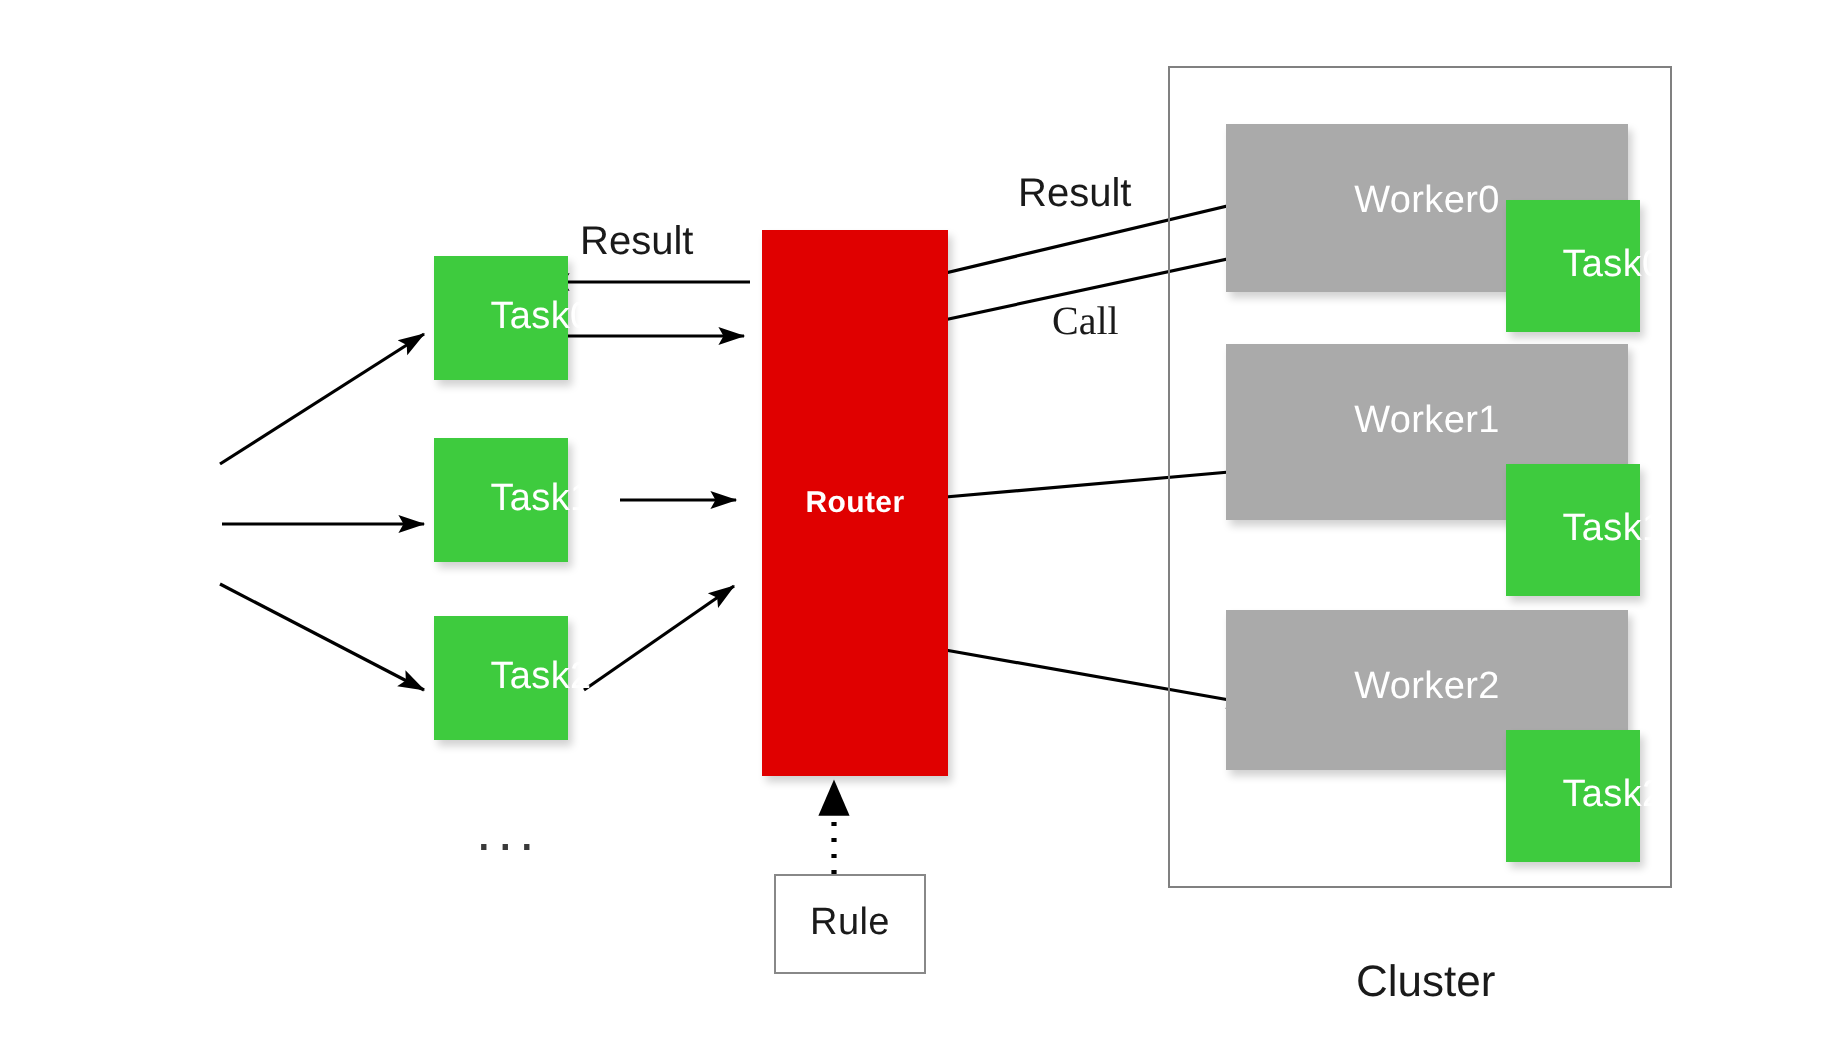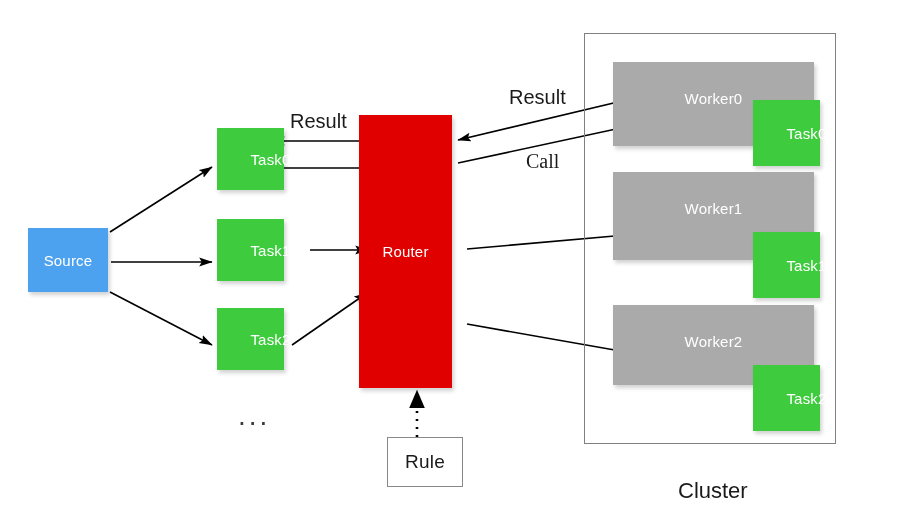--- a/index.html
+++ b/index.html
@@ -26,21 +26,21 @@
     height: 528px;
     pointer-events: none;
   }
   .node {
     position: absolute;
     box-sizing: border-box;
     display: flex;
     align-items: center;
     justify-content: center;
     color: #ffffff;
-    font-size: 15px;
+    font-size: 19px;
     letter-spacing: 0.2px;
     box-shadow: 2px 3px 4px rgba(0,0,0,0.18);
   }
   .node-source {
     background: #4da2f0;
   }
   .node-task {
     background: #3ecb3e;
     padding-left: 40px;
   }
@@ -122,35 +122,32 @@
       <line x1="467" y1="249" x2="626" y2="235" marker-end="url(#ah)"></line>
 
       <line x1="467" y1="324" x2="626" y2="352" marker-end="url(#ah)"></line>
 
       <line x1="417" y1="437" x2="417" y2="391" stroke-dasharray="2 6" stroke-width="2.6" marker-end="url(#ahb)"></line>
     </g>
   </svg>
 
   <div class="cluster-box" style="left:584px; top:33px; width:252px; height:411px;"></div>
 
-  <div class="node node-source" style="left:28px; top:228px; width:80px; height:64px;">
-    <span>Source</span>
-  </div>
 
   <div class="node node-task" style="left:217px; top:128px; width:67px; height:62px;">
     <span>Task0</span>
   </div>
   <div class="node node-task" style="left:217px; top:219px; width:67px; height:62px;">
     <span>Task1</span>
   </div>
   <div class="node node-task" style="left:217px; top:308px; width:67px; height:62px;">
     <span>Task2</span>
   </div>
 
-  <div class="node node-router" style="left:359px; top:115px; width:93px; height:273px;">
+  <div class="node node-router" style="left:381px; top:115px; width:93px; height:273px;font-weight:bold;">
     <span>Router</span>
   </div>
 
   <div class="node node-rule" style="left:387px; top:437px; width:76px; height:50px;">
     <span>Rule</span>
   </div>
 
   <div class="node node-worker" style="left:613px; top:62px; width:201px; height:84px;">
     <span>Worker0</span>
   </div>

